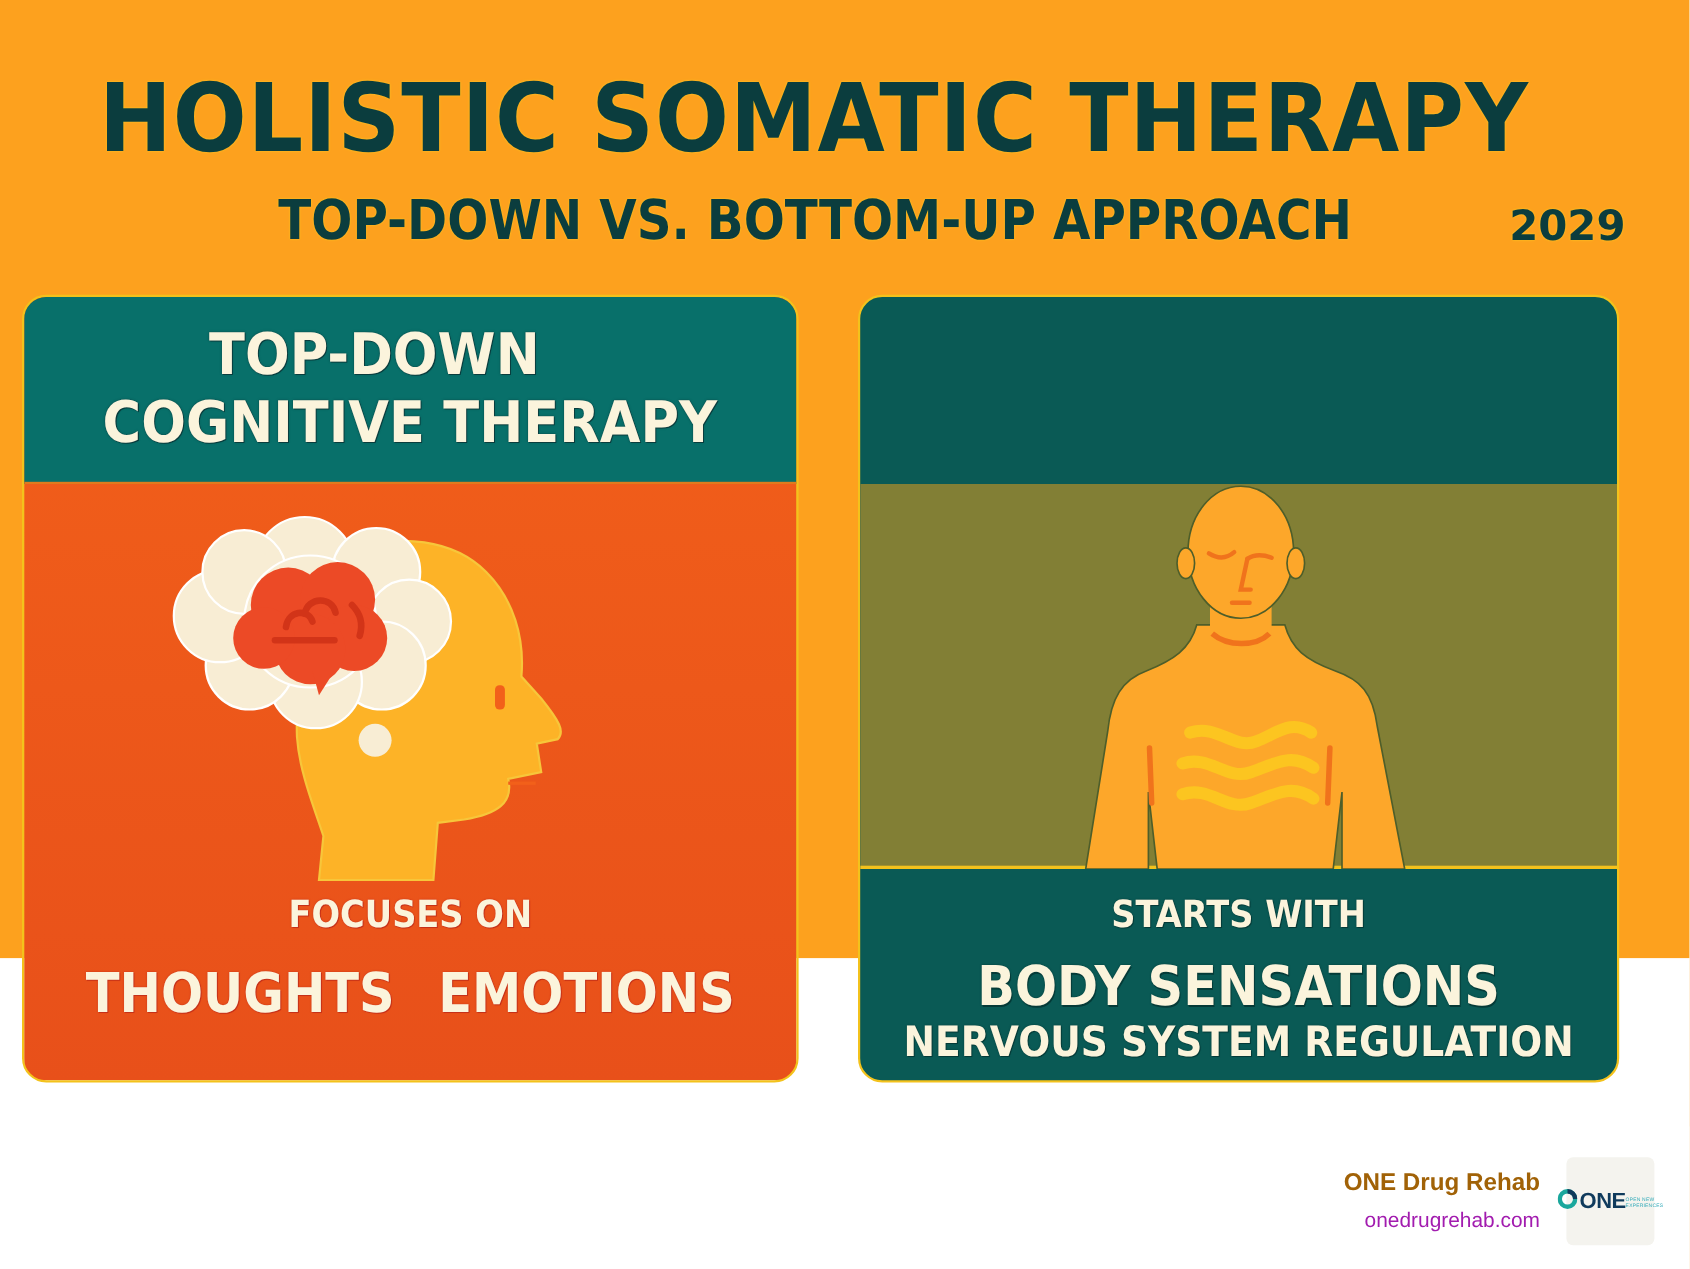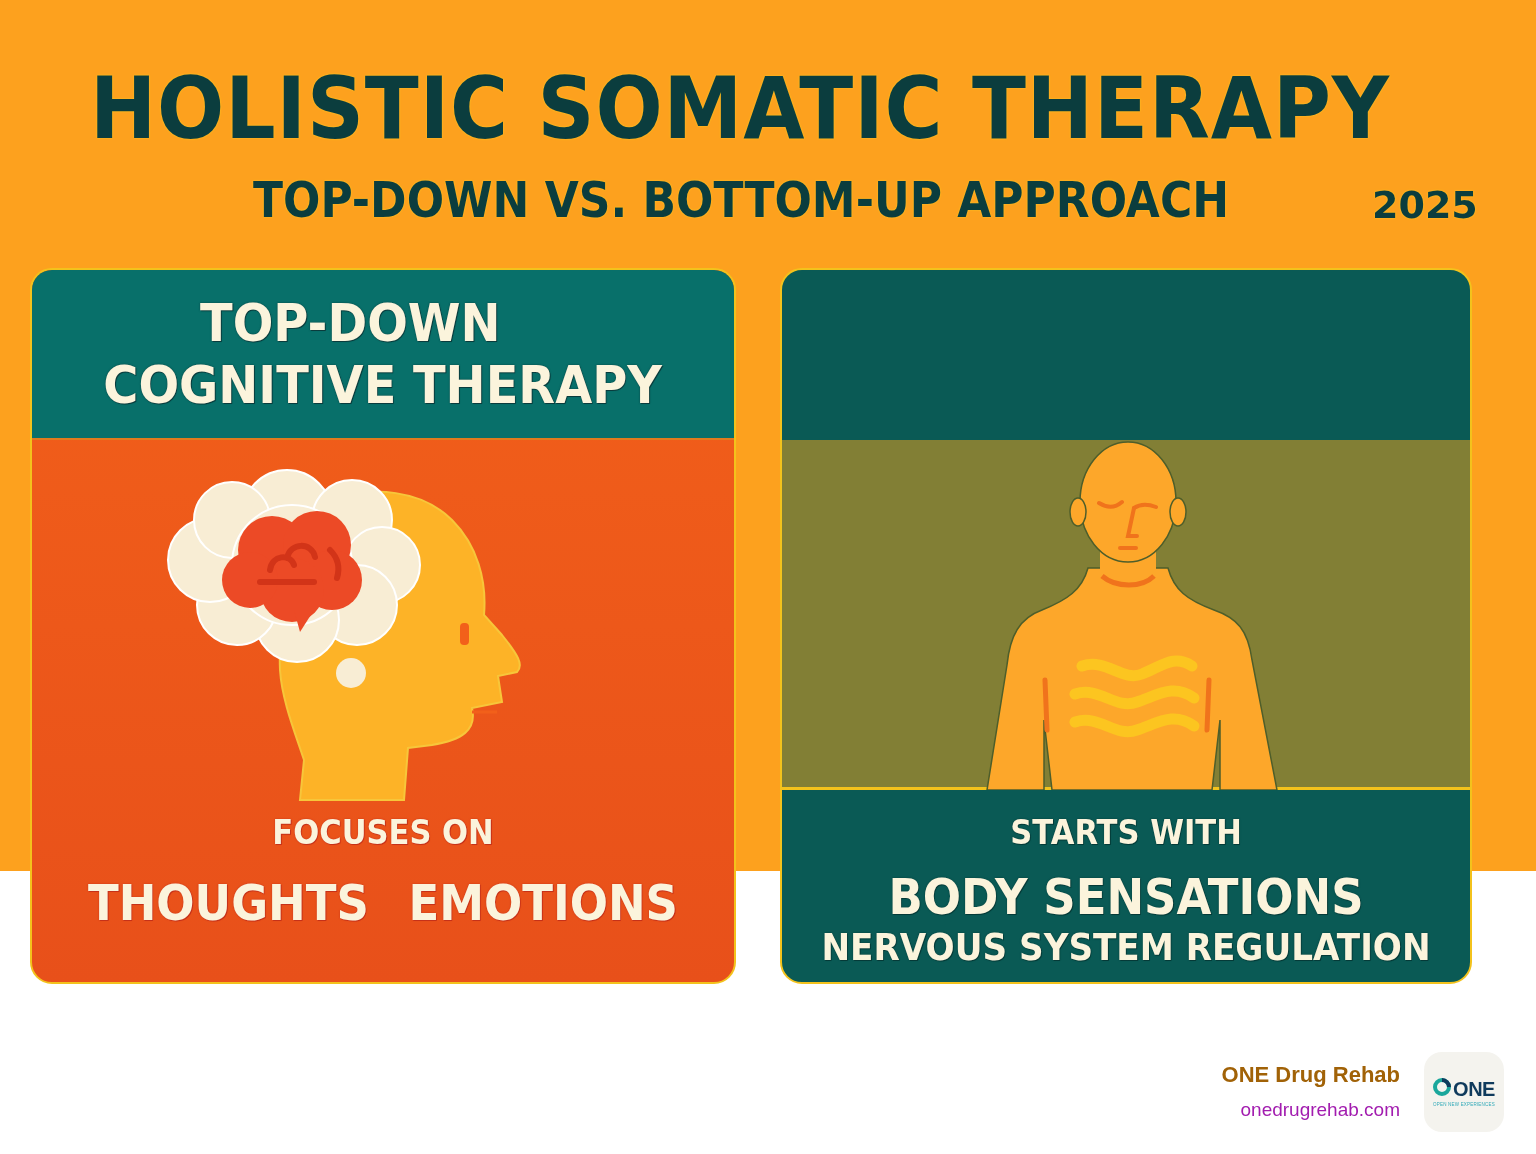--- a/index.html
+++ b/index.html
@@ -26,21 +26,21 @@
   .year {
     position: absolute; left: 1372px; top: 180px; width: 110px;
     font-weight: bold; font-size: 38px; line-height: 50px; color: #0b3d3e;
     text-shadow: 0 0 2px #ffd21f;
   }
 
   .panel {
     position: absolute; top: 268px; height: 716px; border-radius: 22px;
     overflow: hidden; border: 2px solid #f3c21c;
   }
-  .panel.left { left: 30px; width: 706px; background: linear-gradient(180deg, #f2601a 0%, #e8501a 100%); padding-left: 20px; }
+  .panel.left { left: 20px; width: 706px; background: linear-gradient(180deg, #f2601a 0%, #e8501a 100%); padding-left: 20px; }
   .panel.right { left: 780px; width: 692px; background: #0a5a55; }
 
   .panel-head {
     position: absolute; left: 0; top: 0; width: 100%; height: 170px;
     background: #08706a;
     display: flex; flex-direction: column; align-items: center; justify-content: center;
     border-bottom: 2px solid #e07b1d;
   }
   .panel-head .line {
     font-weight: bold; color: #fbf4dc; font-size: 52px; line-height: 62px;
@@ -70,34 +70,34 @@
   .brand-name {
     position: absolute; right: 136px; top: 38px; font-family: "Liberation Sans", sans-serif;
     font-weight: bold; font-size: 22px; color: #a16207; text-align: right;
   }
   .brand-url {
     position: absolute; right: 136px; top: 75px; font-family: "Liberation Sans", sans-serif;
     font-size: 19px; color: #a21caf; text-align: right;
   }
   .logo-box {
     position: absolute; left: 1424px; top: 28px; width: 80px; height: 80px;
-    background: #f4f3ee; border-radius: 18px;
-    display: flex; flex-direction: column; align-items: center; justify-content: center;
+    background: #f4f3ee; border-radius: 6px;
+    display: flex; flex-direction: row; align-items: center; justify-content: center;
   }
   .logo-row { display: flex; align-items: center; gap: 2px; }
   .logo-text { font-family: "Liberation Sans", sans-serif; font-weight: bold; font-size: 20px; color: #0f3a5c; letter-spacing: -0.5px; }
   .logo-tag { font-family: "Liberation Sans", sans-serif; font-size: 4.5px; color: #2fa9b8; letter-spacing: 0.2px; margin-top: 1px; }
 </style>
 </head>
 <body>
 
 <div class="poster">
   <div class="title">HOLISTIC SOMATIC THERAPY</div>
   <div class="subtitle">TOP-DOWN VS. BOTTOM-UP APPROACH</div>
-  <div class="year">2025</div>
+  <div class="year">2029</div>
 
   <div class="panel left">
     <div class="panel-head">
       <div class="line" style="margin-left:-66px">TOP-DOWN</div>
       <div class="line">COGNITIVE THERAPY</div>
     </div>
     <div class="illus">
       <svg width="706" height="370" viewBox="0 0 706 370">
 
         <path d="M300 60 C340 45 390 50 420 80 C445 105 455 140 452 175 L470 195 C486 215 492 225 485 232 L466 236 L470 262 L440 268 C445 290 430 300 400 305 L376 308 L372 360 L268 360 L272 320 C262 290 250 260 248 230 C246 180 260 90 300 60 Z" fill="#fdb327" stroke="#f7c63a" stroke-width="2"></path>

